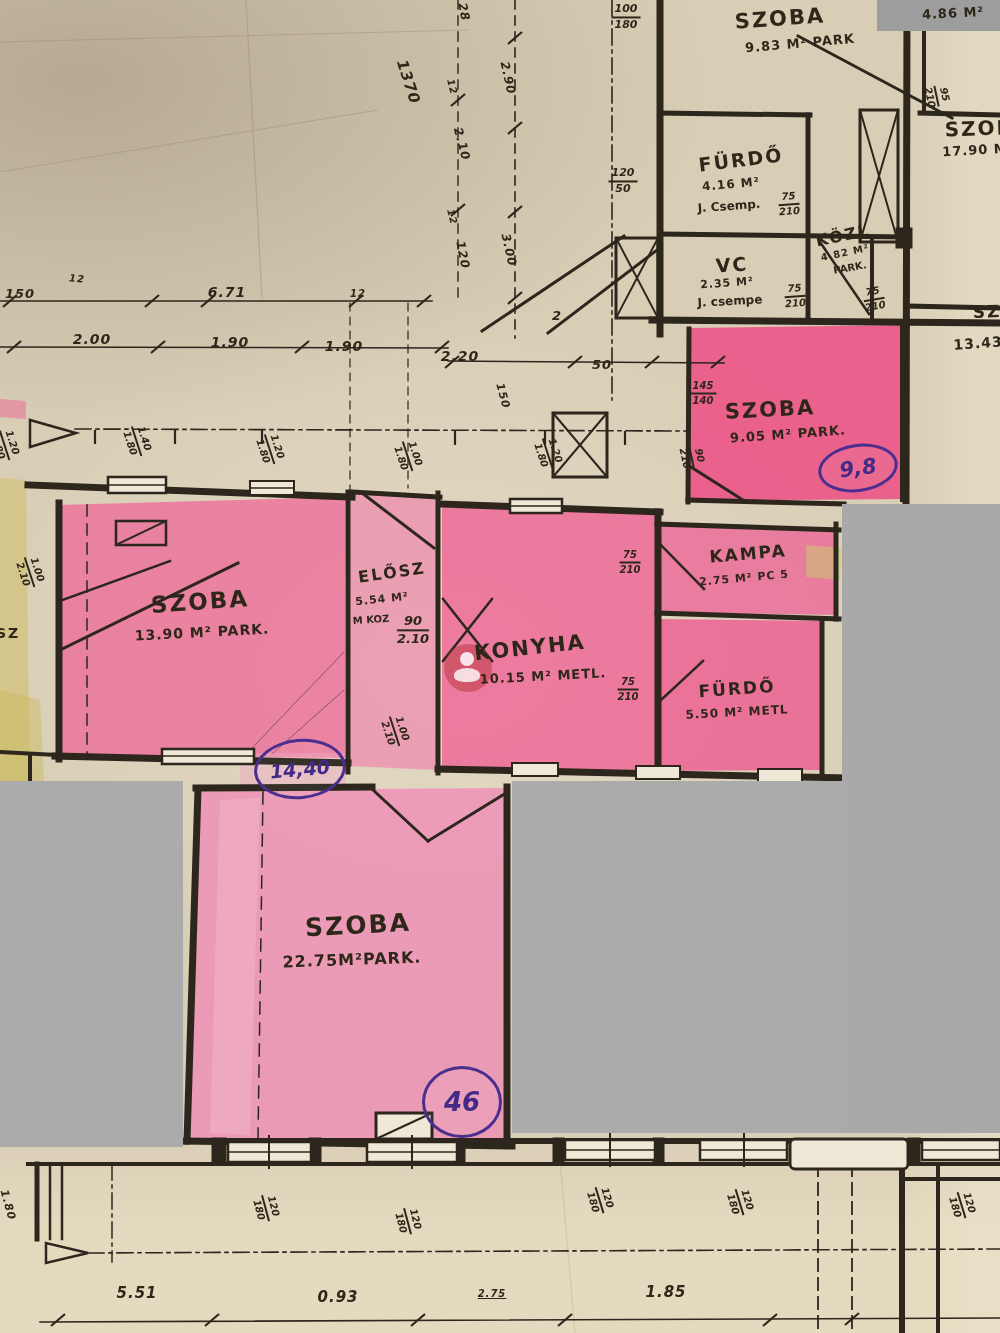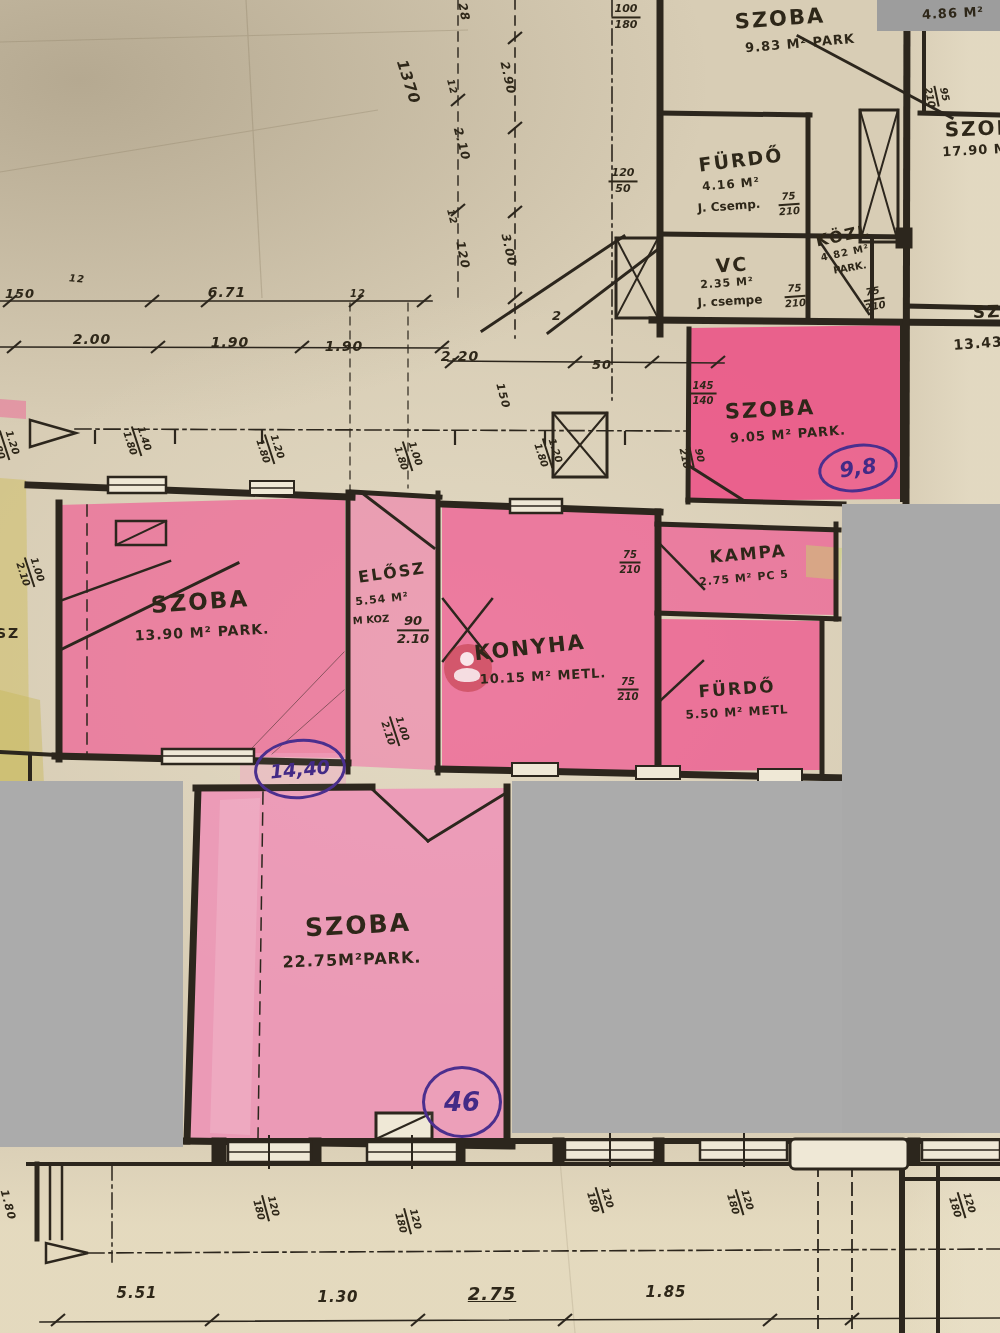--- a/index.html
+++ b/index.html
@@ -314,22 +314,22 @@
       <div class="lbl k-dim" style="left: 77px; top: 279px; font-size: 10px; --r: 5deg;">12</div>
       <div class="lbl k-dim" style="left: 227px; top: 292px; font-size: 14px; --r: 0deg;">6.71</div>
       <div class="lbl k-dim" style="left: 358px; top: 294px; font-size: 10px; --r: 0deg;">12</div>
       <div class="lbl k-dim" style="left: 92px; top: 339px; font-size: 14px; --r: 0deg;">2.00</div>
       <div class="lbl k-dim" style="left: 230px; top: 342px; font-size: 14px; --r: 0deg;">1.90</div>
       <div class="lbl k-dim" style="left: 344px; top: 346px; font-size: 14px; --r: 0deg;">1.90</div>
       <div class="lbl k-dim" style="left: 460px; top: 356px; font-size: 14px; --r: 0deg;">2.20</div>
       <div class="lbl k-dim" style="left: 602px; top: 364px; font-size: 13px; --r: 0deg;">50</div>
       <div class="lbl k-dim" style="left: 503px; top: 396px; font-size: 11px; --r: 75deg;">150</div>
       <div class="lbl k-dim" style="left: 137px; top: 1293px; font-size: 15px; --r: 0deg;">5.51</div>
-      <div class="lbl k-dim" style="left: 338px; top: 1297px; font-size: 15px; --r: 0deg;">1.30</div>
-      <div class="lbl k-dim" style="left: 492px; top: 1294px; font-size: 18px; text-decoration: underline; --r: 0deg;">2.75</div>
+      <div class="lbl k-dim" style="left: 338px; top: 1297px; font-size: 15px; --r: 0deg;">0.93</div>
+      <div class="lbl k-dim" style="left: 492px; top: 1294px; font-size: 10px; text-decoration: underline; --r: 0deg;">2.75</div>
       <div class="lbl k-dim" style="left: 666px; top: 1292px; font-size: 15px; --r: 0deg;">1.85</div>
       <div class="lbl k-dim" style="left: 8px; top: 1205px; font-size: 11px; --r: 75deg;">1.80</div>
       <div class="frac" style="left: 626px; top: 17px; font-size: 11px; --r: 0deg;">
         <span class="t">100</span>
         <span class="b">180</span>
       </div>
       <div class="frac" style="left: 623px; top: 181px; font-size: 11px; --r: 0deg;">
         <span class="t">120</span>
         <span class="b">50</span>
       </div>

